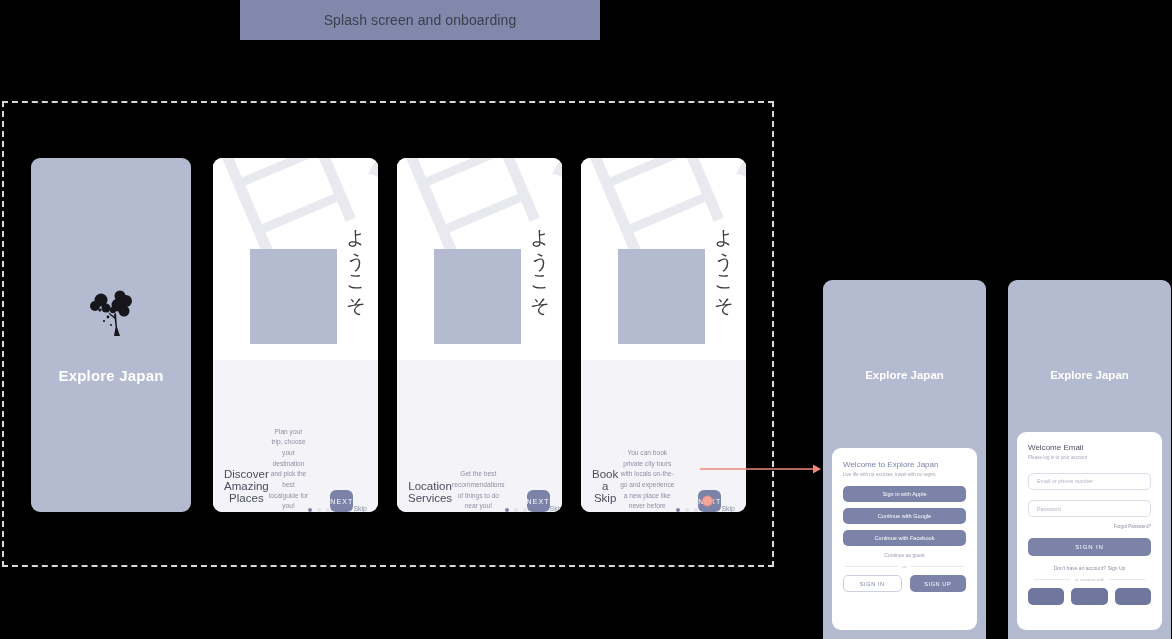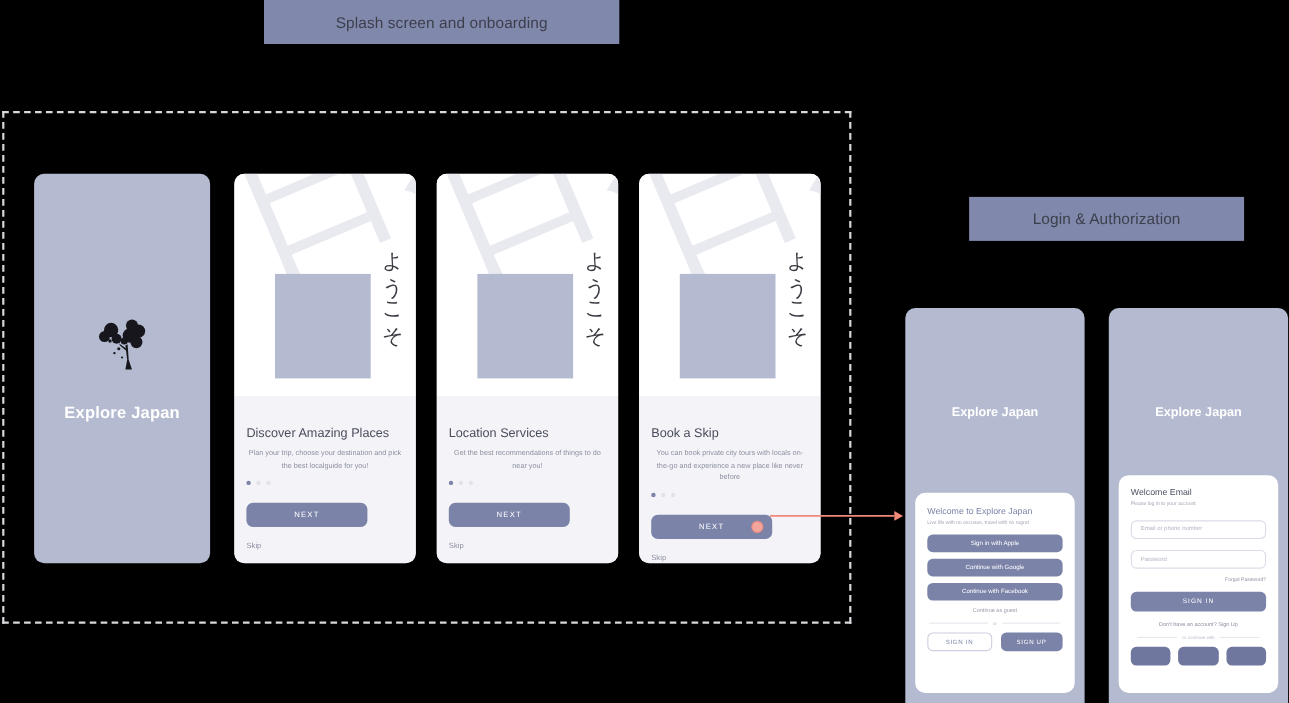--- a/index.html
+++ b/index.html
@@ -24,21 +24,21 @@
   .section-chip {
     position: absolute;
     display: flex;
     align-items: center;
     justify-content: center;
     background: #8088ac;
     color: #3c3f4c;
     font-size: 14px;
     letter-spacing: 0.1px;
   }
-  #chip-splash  { left: 240px; top: 0px;   width: 323px; height: 40px; }
+  #chip-splash  { left: 240px; top: 0px;   width: 360px; height: 40px; }
   #chip-login   { left: 881px; top: 179px; width: 250px; height: 40px; }
 
   
   .dashed-frame {
     position: absolute;
     left: 2px;
     top: 101px;
     width: 772px;
     height: 466px;
     border: 2px dashed #d8d8dc;
@@ -116,22 +116,21 @@
     color: #3a3a42;
     writing-mode: vertical-rl;
     font-family: "DejaVu Sans", sans-serif;
     letter-spacing: 1px;
   }
 
   .ob-body {
     flex: 1;
     background: #f4f4f8;
     display: flex;
-    flex-direction: column;
-    align-items: flex-start;
+    align-items: flex-end;
     padding: 28px 11px 0 11px;
   }
   .ob-title {
     font-size: 11.5px;
     color: #4a4d5c;
     text-align: center;
     margin-bottom: 8px;
   }
   .ob-sub {
     font-size: 6.6px;
@@ -408,23 +407,20 @@
 </style>
 </head>
 <body>
 
 <div class="board">
 
   <div class="section-chip" id="chip-splash">
     <span>Splash screen and onboarding</span>
   </div>
 
-  <div class="section-chip" id="chip-login">
-    <span>Login &amp; Authorization</span>
-  </div>
 
   <div class="dashed-frame"></div>
 
   <div class="phone" id="phone-splash">
     <svg class="splash-logo" viewBox="0 0 54 56">
       <g fill="#16161c">
         <circle cx="17" cy="13" r="6.5"></circle>
         <circle cx="11" cy="19" r="5"></circle>
         <circle cx="22" cy="21" r="4.5"></circle>
         <circle cx="36" cy="9" r="5.5"></circle>

